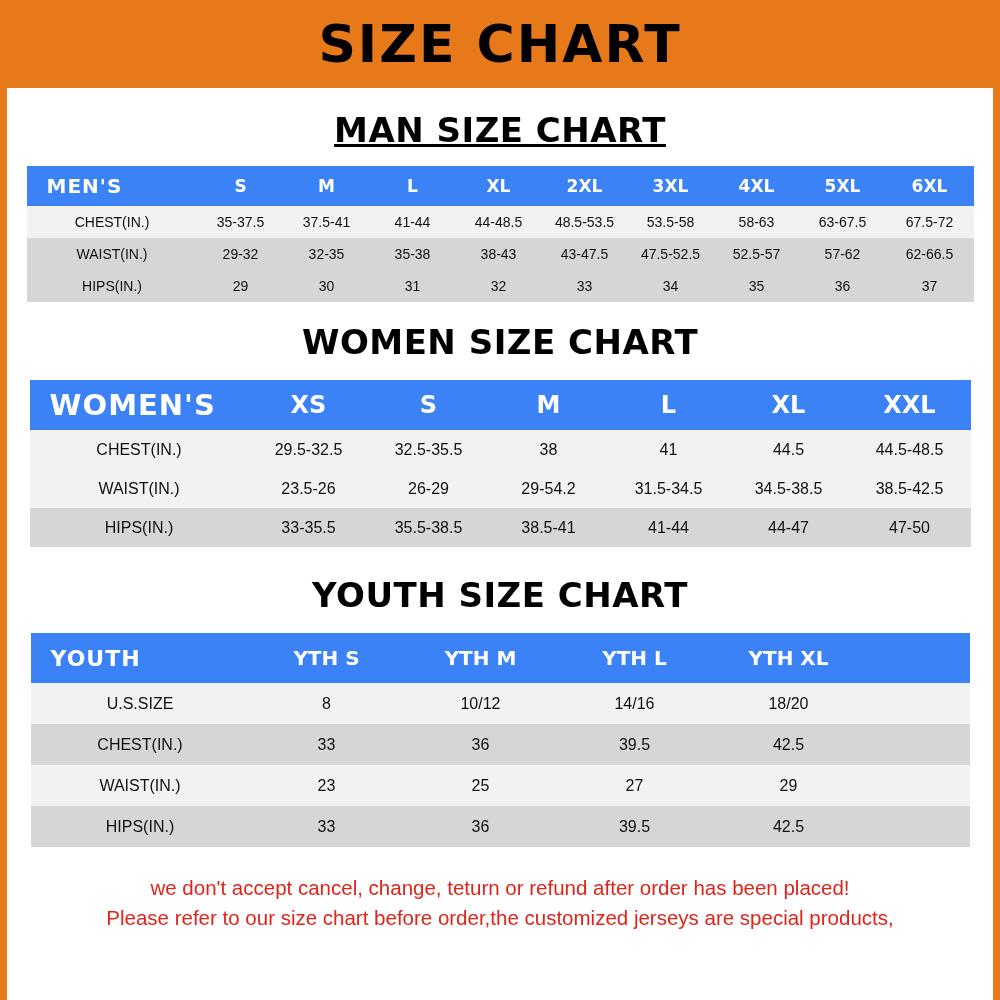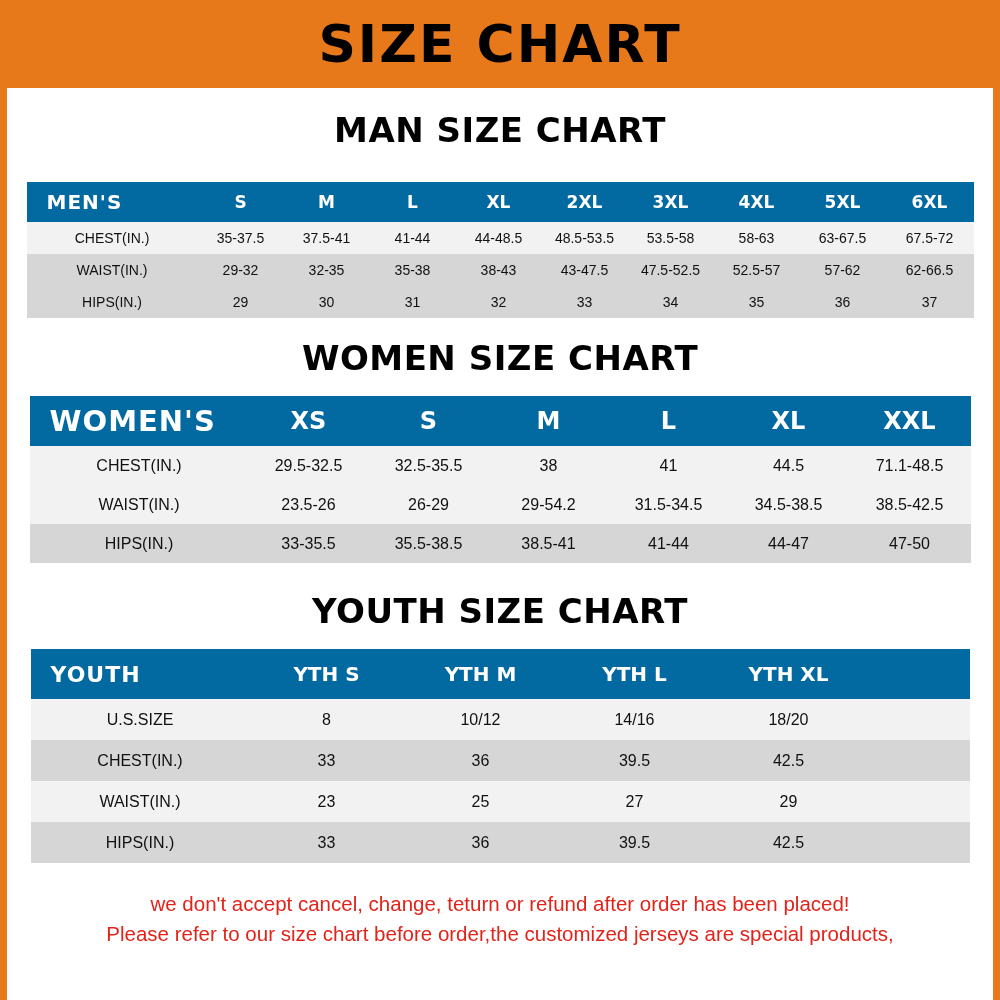--- a/index.html
+++ b/index.html
@@ -43,33 +43,33 @@
   }
   
   .section-title {
     text-align: center;
     font-family: "DejaVu Sans", sans-serif;
     font-weight: bold;
     font-size: 34px;
     color: #000000;
     letter-spacing: 0.5px;
   }
-  .sec-man-title { margin-top: 22px; margin-bottom: 32px; }
+  .sec-man-title { margin-top: 22px; margin-bottom: 16px; text-decoration: underline; }
   .sec-women-title { margin-top: 20px; margin-bottom: 18px; }
   .sec-youth-title { margin-top: 28px; margin-bottom: 18px; }
 
   table {
     border-collapse: collapse;
     table-layout: fixed;
     margin: 0 auto;
   }
   .tbl { width: 908px; }
 
   thead th {
-    background: #0369a1;
+    background: #3b82f6;
     color: #ffffff;
     font-weight: bold;
     text-align: center;
     font-family: "DejaVu Sans", sans-serif;
   }
   thead th.rowhead {
     text-align: left;
     padding-left: 20px;
     letter-spacing: 1px;
   }
@@ -193,21 +193,21 @@
       </tr>
     </thead>
     <tbody>
       <tr class="band-light">
         <td class="rowlabel">CHEST(IN.)</td>
         <td>29.5-32.5</td>
         <td>32.5-35.5</td>
         <td>38</td>
         <td>41</td>
         <td>44.5</td>
-        <td>71.1-48.5</td>
+        <td>44.5-48.5</td>
       </tr>
       <tr class="band-light">
         <td class="rowlabel">WAIST(IN.)</td>
         <td>23.5-26</td>
         <td>26-29</td>
         <td>29-54.2</td>
         <td>31.5-34.5</td>
         <td>34.5-38.5</td>
         <td>38.5-42.5</td>
       </tr>

